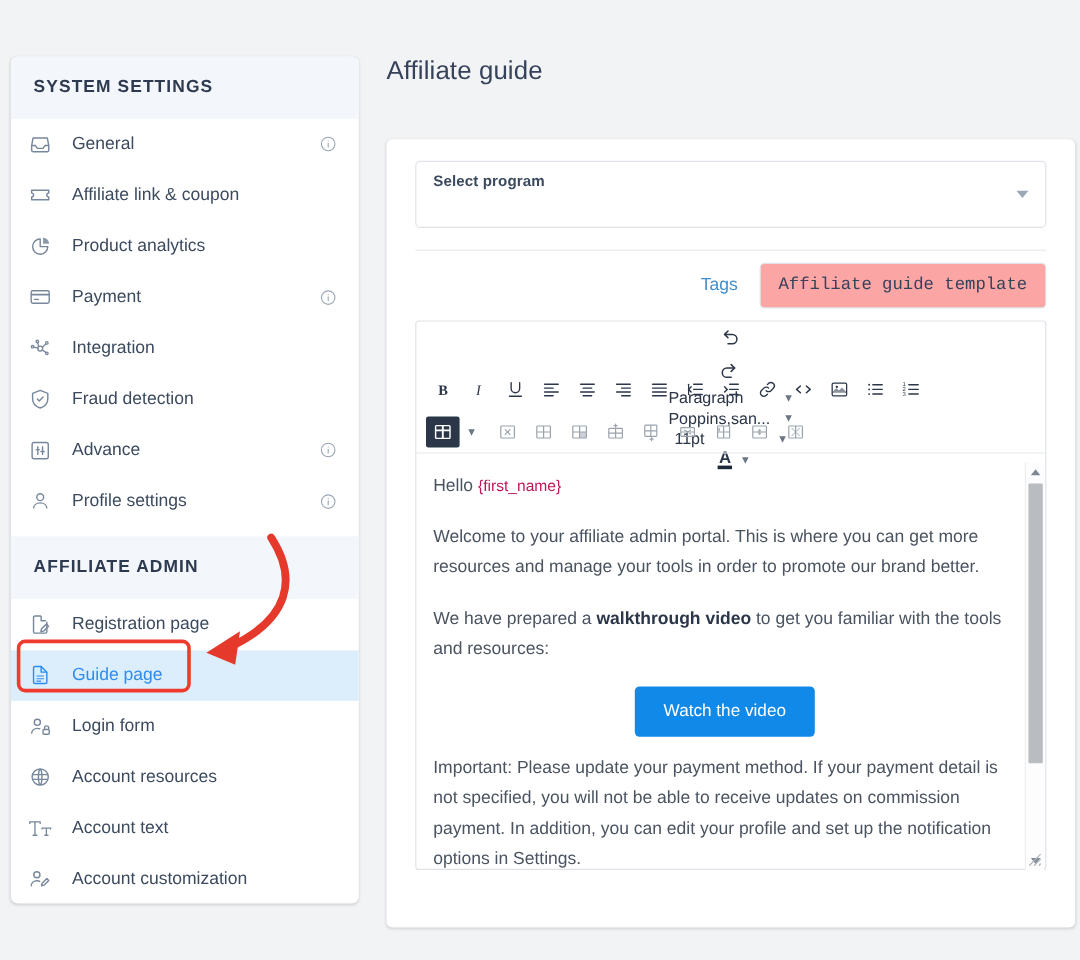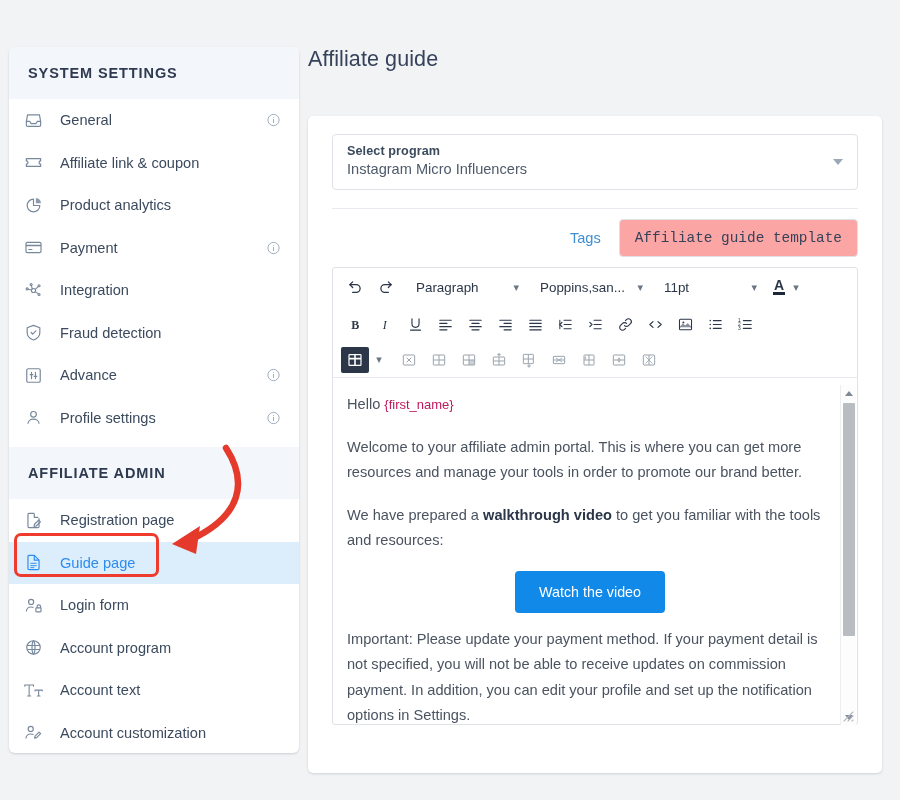--- a/index.html
+++ b/index.html
@@ -63,21 +63,21 @@
   }
   .nav-item.active .nav-label { color: #2d8cf0; }
   .nav-item.active .ico { color: #2d8cf0; }
   .nav-item.active::before {
     content: "";
     position: absolute; left: -9px; top: 0; bottom: 0;
     width: 4px; background: #2d8cf0;
   }
 
   
-  .main { position: absolute; left: 308px; top: 47px; width: 462px; }
+  .main { position: absolute; left: 322px; top: 47px; width: 462px; }
   .page-title {
     font-size: 21.5px;
     color: #36425a;
     font-weight: 400;
     letter-spacing: .1px;
     margin-bottom: 22px;
     padding-left: 0px;
   }
   .card {
     background: #fff;
@@ -137,21 +137,21 @@
     display: flex; flex-direction: column;
     position: relative;
     background: #fff;
   }
   .tb-row {
     display: flex; align-items: center;
     padding: 0 8px;
     height: 36px;
     gap: 2px;
   }
-  .tb-row.r1 { height: 38px; }
+  .tb-row.r1 { height: 38px; flex-direction: column; }
   .tb-row.r3 { border-bottom: 1px solid #e7eaee; }
   .tb-btn {
     width: 28px; height: 26px;
     display: flex; align-items: center; justify-content: center;
     border-radius: 3px;
     color: #2b3648;
     cursor: pointer;
     flex: 0 0 auto;
   }
   .tb-btn svg { display:block; }
@@ -404,21 +404,21 @@
       <span class="nav-label">Login form</span>
     </div>
 
     <div class="nav-item">
       <span class="ico">
         <svg width="19" height="19" viewBox="0 0 24 24" fill="none" stroke="currentColor" stroke-width="1.5">
           <circle cx="12" cy="12" r="8.5"></circle>
             <path d="M12 3.5c-2.5 2.4-2.5 14.6 0 17M12 3.5c2.5 2.4 2.5 14.6 0 17M4 9.5h16M4 14.5h16"></path>
         </svg>
       </span>
-      <span class="nav-label">Account program</span>
+      <span class="nav-label">Account resources</span>
     </div>
 
     <div class="nav-item">
       <span class="ico">
         <svg width="21" height="19" viewBox="0 0 26 24" fill="none" stroke="currentColor" stroke-width="1.4" stroke-linecap="round">
           <path d="M2 6.5V5h11v1.5M7.5 5v14M5.5 19h4"></path>
           <path d="M15 12.5v-1h9v1M19.5 11.5V19M17.8 19h3.4"></path>
         </svg>
       </span>
       <span class="nav-label">Account text</span>
@@ -436,21 +436,20 @@
     </div>
   </div>
 
   <div class="main">
     <div class="page-title">Affiliate guide</div>
 
     <div class="card">
 
       <div class="select-box">
         <div class="select-label">Select program</div>
-        <div class="select-value">Instagram Micro Influencers</div>
         <span class="select-caret"></span>
       </div>
 
       <div class="divider"></div>
 
       <div class="action-row">
         <span class="tags-link">Tags</span>
         <button class="tmpl-btn">Affiliate guide template</button>
       </div>
 

